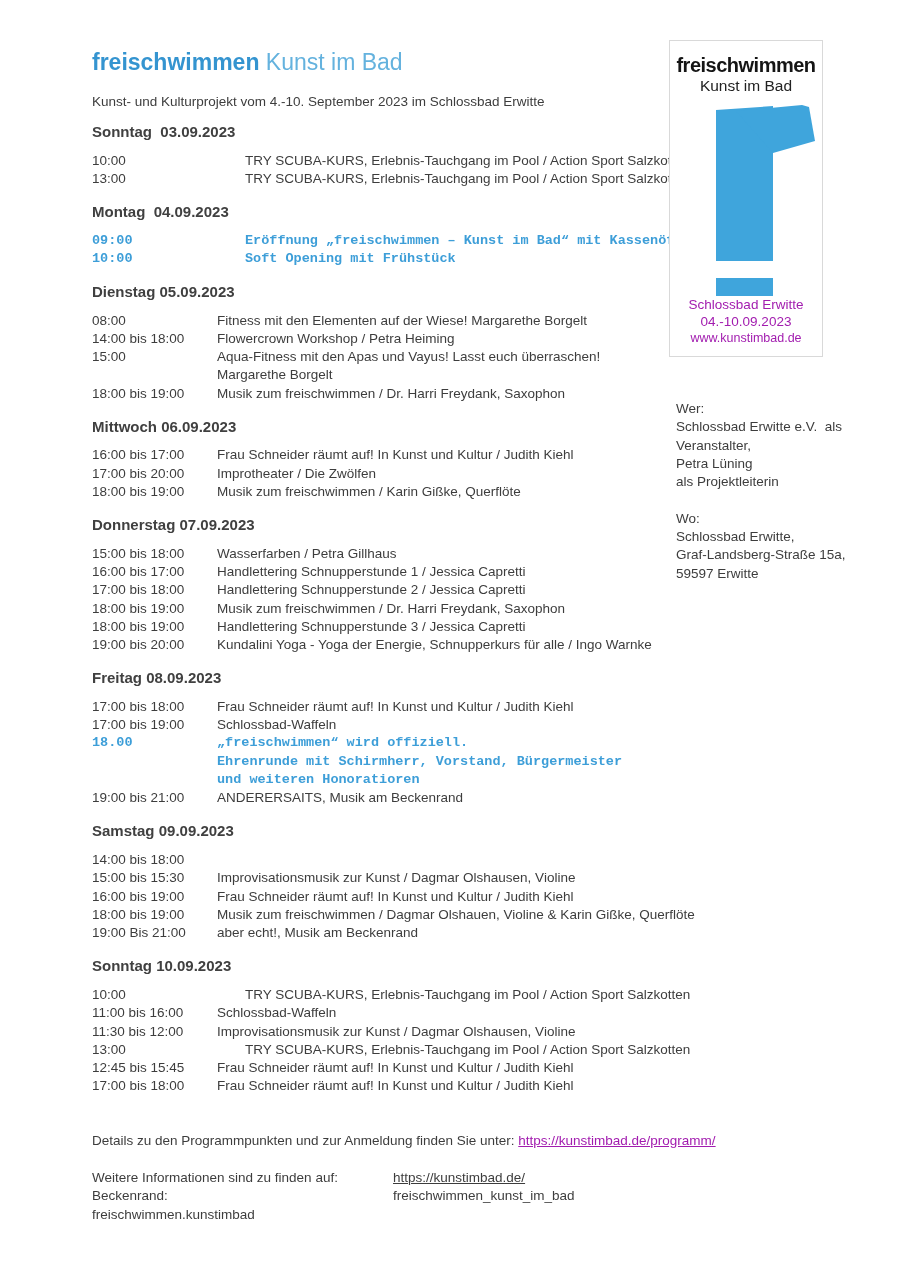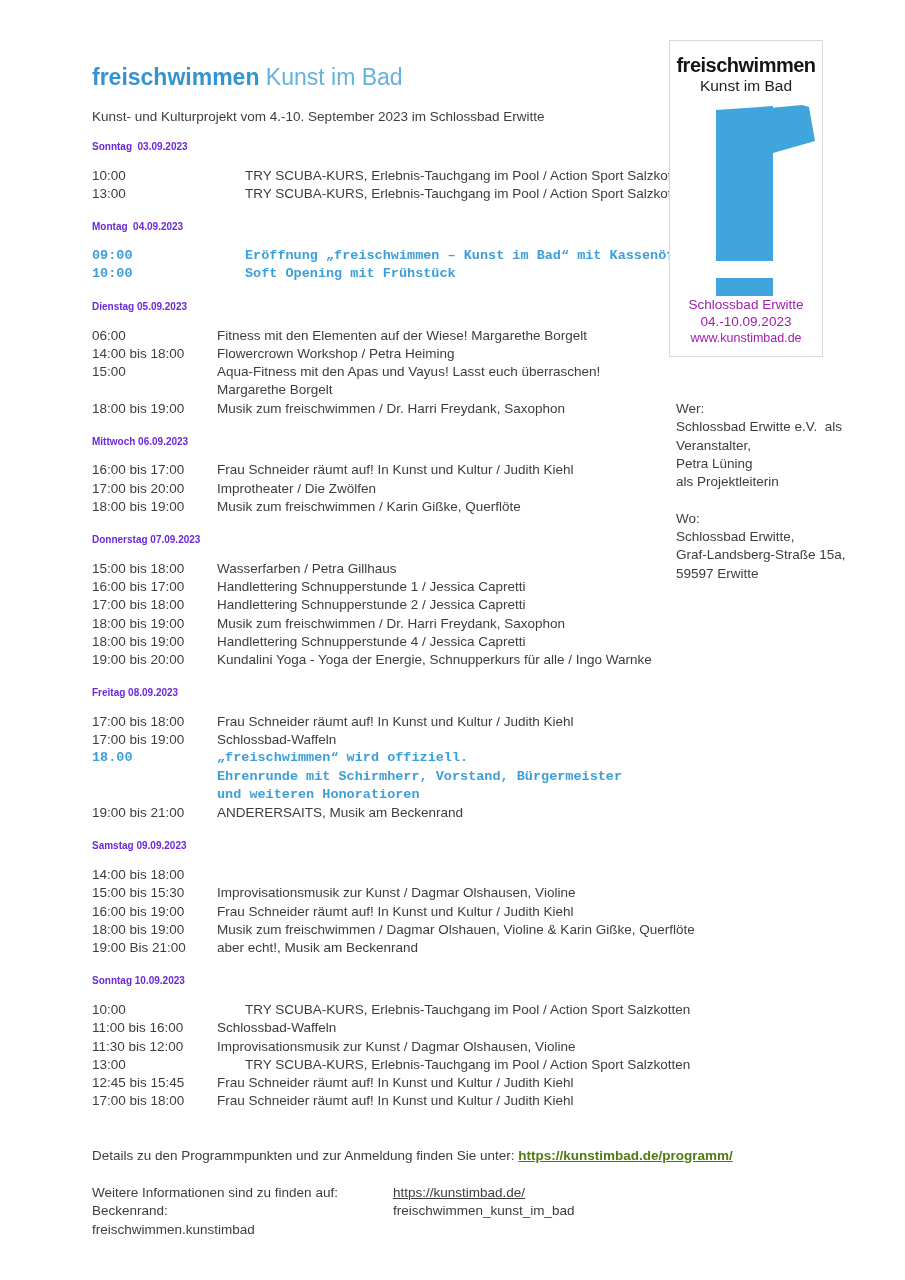--- a/index.html
+++ b/index.html
@@ -5,42 +5,42 @@
   * { margin:0; padding:0; box-sizing:border-box; }
   html,body { width:905px; height:1280px; background:#ffffff; }
   body {
     font-family:"Liberation Sans", sans-serif;
     color:#3d3d3d;
     position:relative;
     overflow:hidden;
   }
 
   
-  .main { position:absolute; left:92px; top:64px; width:585px; }
+  .main { position:absolute; left:92px; top:49px; width:585px; }
   .page-title { font-size:23px; line-height:27px; white-space:pre; }
   .page-title .t-bold  { font-weight:bold; color:#3494d0; }
   .page-title .t-light { font-weight:normal; color:#64b2de; }
   .subtitle { margin-top:17px; font-size:13.5px; line-height:18.3px; white-space:pre; }
 
   .day-heading {
-    font-size:10px; line-height:18.3px; font-weight:bold;
-    color:#6d28d9; white-space:pre;
+    font-size:15px; line-height:18.3px; font-weight:bold;
+    color:#404040; white-space:pre;
     margin-top:14.6px; margin-bottom:10.5px;
   }
   .day:first-of-type .day-heading { margin-top:11.5px; }
 
   .event-row { display:flex; font-size:13.5px; line-height:18.3px; }
   .event-time { flex:none; width:125px; white-space:pre; }
   .event-row.wide .event-time { width:153px; }
   .event-desc div { white-space:pre; }
   .event-row.highlight { color:#3d9ed8; font-weight:bold;font-family:Liberation Mono, monospace; }
 
   
   .footer-details { margin-top:36px; font-size:13.5px; line-height:18.3px; white-space:pre; }
-  .details-link { color:#4d7c0f; font-weight:bold; text-decoration:underline; }
+  .details-link { color:#a21caf; font-weight:normal; text-decoration:underline; }
   .footer-info { margin-top:19px; font-size:13.5px; line-height:18.3px; }
   .info-row { display:flex;gap:28px; }
   .info-label { flex:none; width:273px; white-space:pre; }
   .info-value { white-space:pre; color:#3d3d3d; }
   a.plain-link { color:#3d3d3d; text-decoration:underline; }
 
   
   .logo-box {
     position:absolute; left:669px; top:40px; width:154px; height:317px;
     background:#ffffff; border:1px solid #d9d9d9; text-align:center;
@@ -100,21 +100,21 @@
               <div>Soft Opening mit Frühstück</div>
             </div>
   </div>
 </div>
   </section>
 
   <section class="day">
     <h3 class="day-heading">Dienstag 05.09.2023</h3>
     <div class="events">
   <div class="event-row">
-    <div class="event-time">06:00</div>
+    <div class="event-time">08:00</div>
     <div class="event-desc">
               <div>Fitness mit den Elementen auf der Wiese! Margarethe Borgelt</div>
             </div>
   </div>
 
   <div class="event-row">
     <div class="event-time">14:00 bis 18:00</div>
     <div class="event-desc">
               <div>Flowercrown Workshop / Petra Heiming</div>
             </div>
@@ -190,21 +190,21 @@
   <div class="event-row">
     <div class="event-time">18:00 bis 19:00</div>
     <div class="event-desc">
               <div>Musik zum freischwimmen / Dr. Harri Freydank, Saxophon</div>
             </div>
   </div>
 
   <div class="event-row">
     <div class="event-time">18:00 bis 19:00</div>
     <div class="event-desc">
-              <div>Handlettering Schnupperstunde 4 / Jessica Capretti</div>
+              <div>Handlettering Schnupperstunde 3 / Jessica Capretti</div>
             </div>
   </div>
 
   <div class="event-row">
     <div class="event-time">19:00 bis 20:00</div>
     <div class="event-desc">
               <div>Kundalini Yoga - Yoga der Energie, Schnupperkurs für alle / Ingo Warnke</div>
             </div>
   </div>
 </div>

